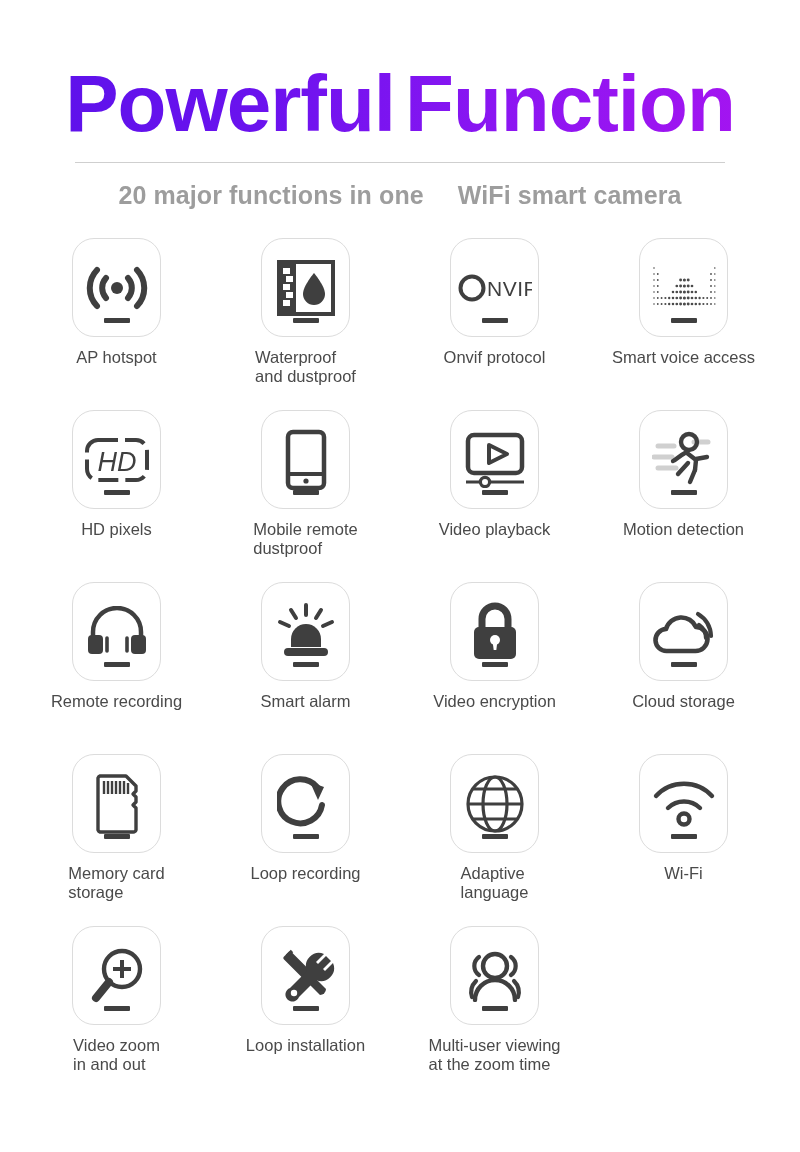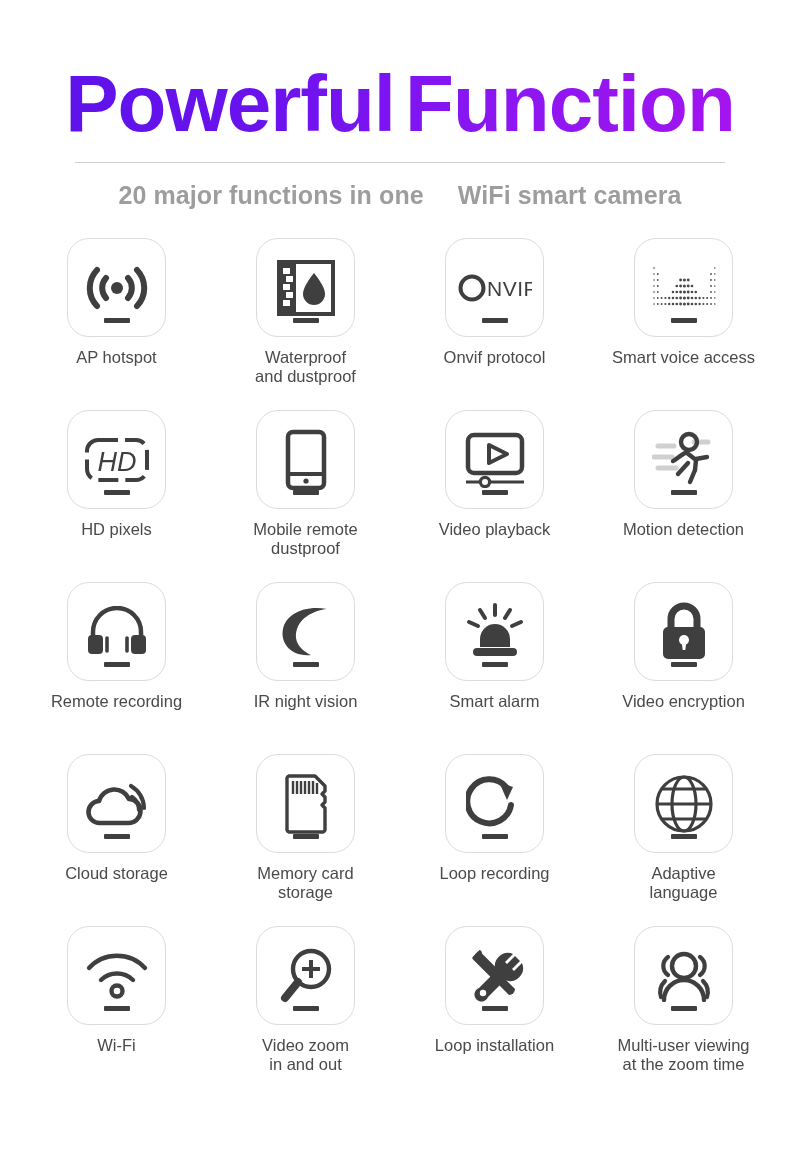--- a/index.html
+++ b/index.html
@@ -67,21 +67,21 @@
     grid-auto-rows: 172px;
     justify-items: center;
   }
   .cell {
     width: 180px;
     display: flex;
     flex-direction: column;
     align-items: center;
   }
   .card {
-    width: 99px;
+    width: 89px;
     height: 99px;
     border: 1px solid #dcdcdc;
     border-radius: 22px;
     background: #fff;
     position: relative;
     display: flex;
     align-items: center;
     justify-content: center;
     box-sizing: border-box;
   }
@@ -94,21 +94,21 @@
     width: 26px;
     height: 5px;
     border-radius: 1px;
     background: #3f3f3f;
   }
   .label {
     margin-top: 11px;
     font-size: 16.5px;
     line-height: 1.18;
     color: #4a4a4a;
-    text-align: center;
+    text-align: left;
     max-width: 176px;
     white-space: pre-line;
   }
 </style>
 </head>
 <body>
 
 <div class="page">
 
   <div class="header">
@@ -304,29 +304,20 @@
           <rect x="2" y="29" width="15" height="19" rx="4" fill="#3f3f3f"></rect>
           <rect x="45" y="29" width="15" height="19" rx="4" fill="#3f3f3f"></rect>
           <line x1="21" y1="32" x2="21" y2="45" stroke="#3f3f3f" stroke-width="3.6" stroke-linecap="round"></line>
           <line x1="41" y1="32" x2="41" y2="45" stroke="#3f3f3f" stroke-width="3.6" stroke-linecap="round"></line>
         </svg>
         <div class="dash"></div>
       </div>
       <div class="label">Remote recording</div>
     </div>
 
-    <div class="cell">
-      <div class="card">
-        <svg width="58" height="58" viewBox="0 0 58 58">
-          <path d="M50 6 C50 6 26 8 20 26 C14 44 34 52 34 52 C14 54 3 40 6 26 C9 12 26 2 50 6 Z" fill="#3f3f3f"></path>
-        </svg>
-        <div class="dash"></div>
-      </div>
-      <div class="label">IR night vision</div>
-    </div>
 
     <div class="cell">
       <div class="card">
         <svg width="64" height="58" viewBox="0 0 64 58">
           <g stroke="#3f3f3f" stroke-width="4" stroke-linecap="round">
             <line x1="32" y1="2" x2="32" y2="12"></line>
             <line x1="17" y1="7" x2="22" y2="15"></line>
             <line x1="47" y1="7" x2="42" y2="15"></line>
             <line x1="6" y1="19" x2="15" y2="23"></line>
             <line x1="58" y1="19" x2="49" y2="23"></line>

